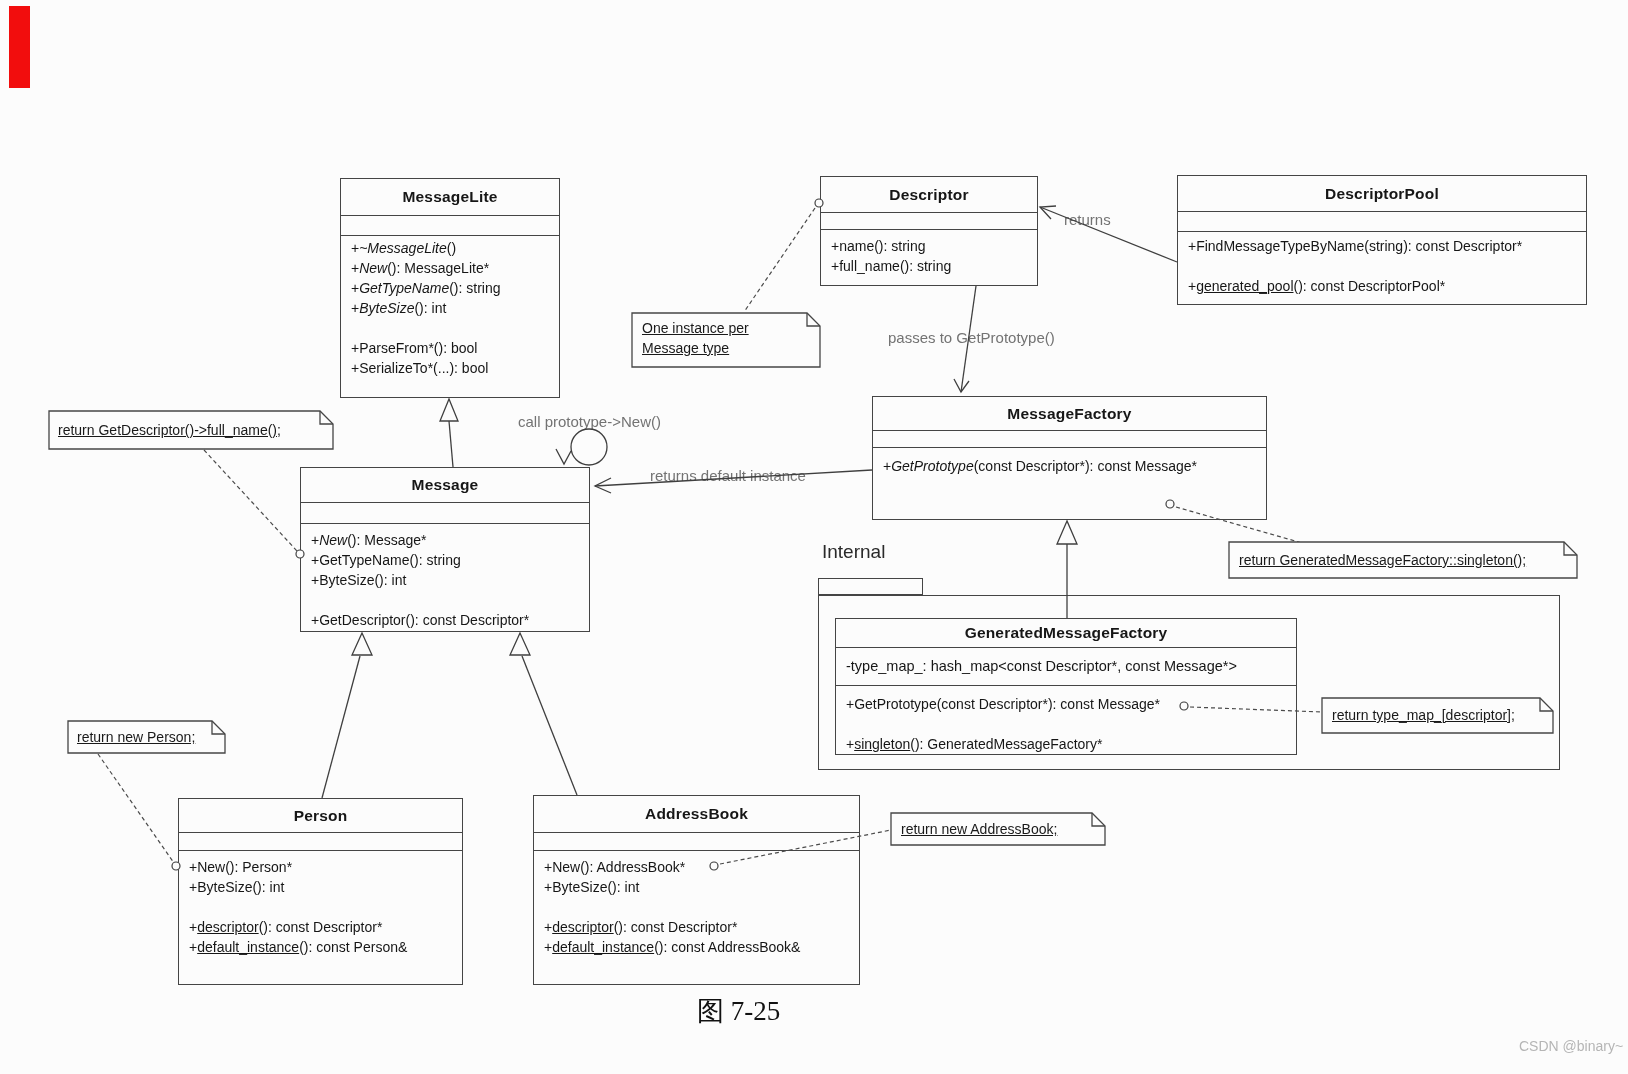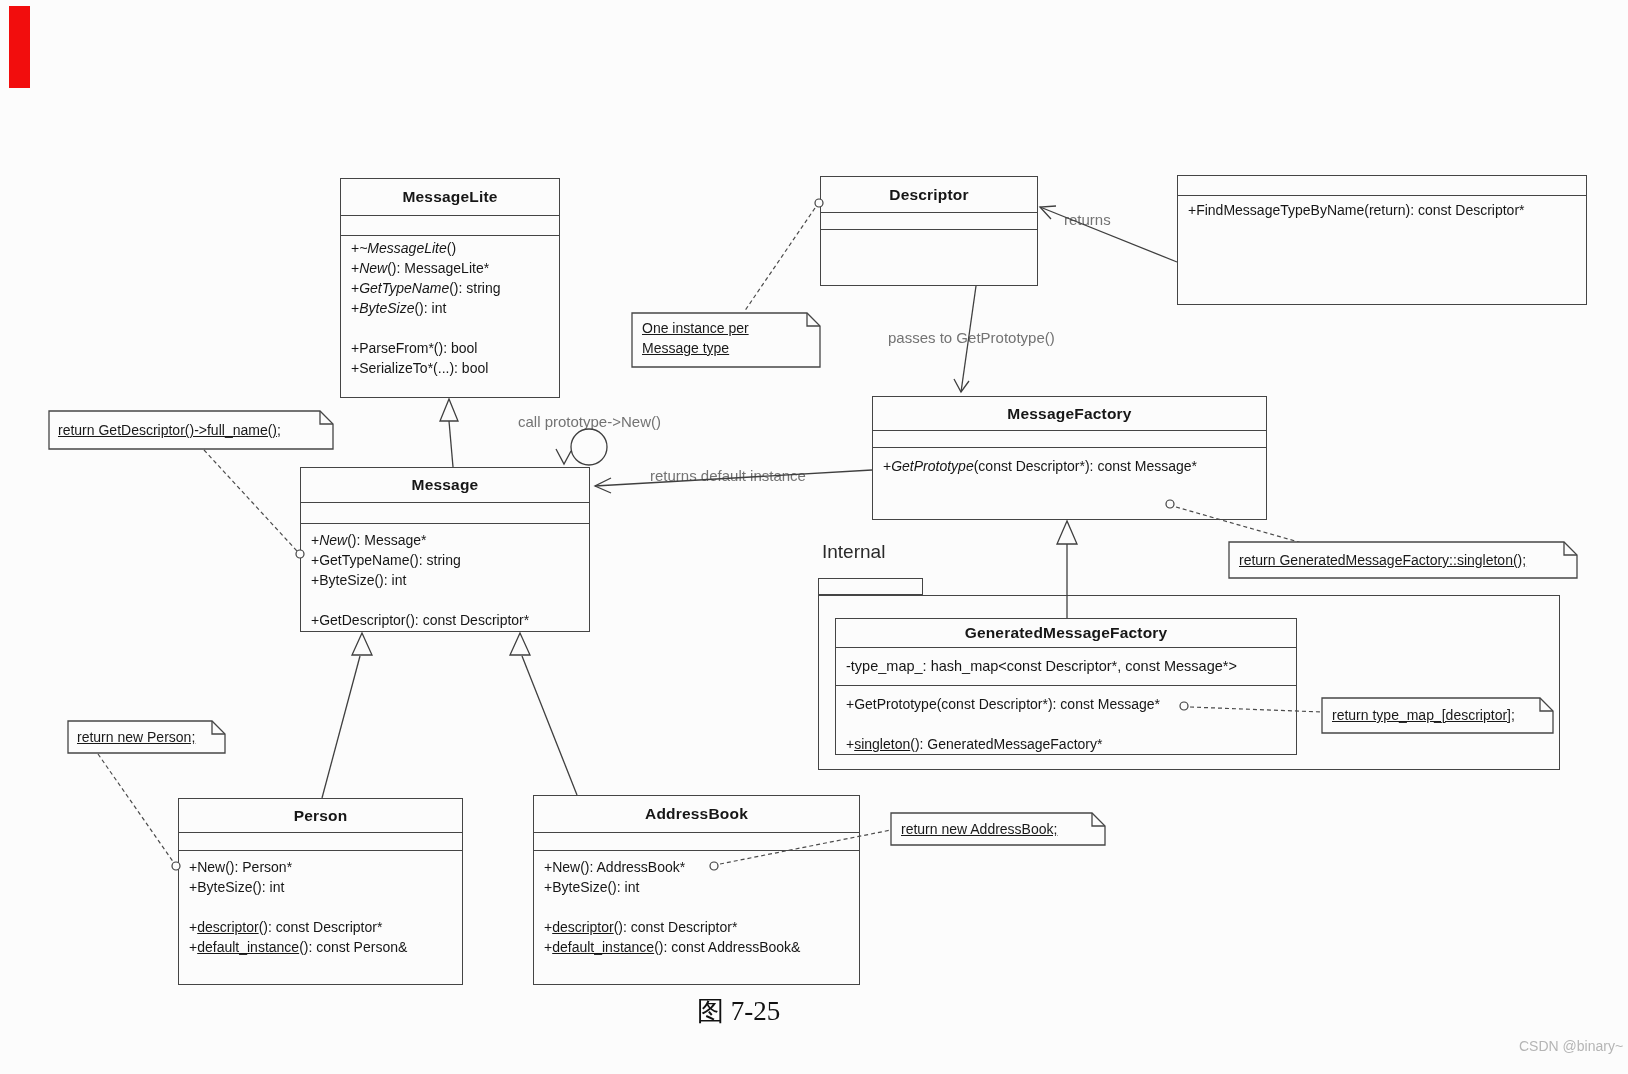--- a/index.html
+++ b/index.html
@@ -39,27 +39,33 @@
         <div class="mline"><span>+</span><span class="it">ByteSize</span><span>(): int</span></div>
         <div class="mline"></div>
         <div class="mline"><span>+ParseFrom*(): bool</span></div>
         <div class="mline"><span>+SerializeTo*(...): bool</span></div>
       </div>
   </div>
 
   <div class="ubox" style="left:820px;top:176px;width:218px;height:110px">
     <div class="utitle" style="height:36px">Descriptor</div>
     <div class="uattrs" style="height:17px"></div>
+    <div class="umethods" style="padding-top:6px">
+        <div class="mline"><span>+name(): string</span></div>
+        <div class="mline"><span>+full_name(): string</span></div>
+      </div>
   </div>
 
   <div class="ubox" style="left:1177px;top:175px;width:410px;height:130px">
+    <div class="utitle" style="height:36px">DescriptorPool</div>
     <div class="uattrs" style="height:20px"></div>
     <div class="umethods" style="padding-top:4px">
-        <div class="mline"><span>+FindMessageTypeByName(return): const Descriptor*</span></div>
-        <div class="mline"></div>
+        <div class="mline"><span>+FindMessageTypeByName(string): const Descriptor*</span></div>
+        <div class="mline"></div>
+        <div class="mline"><span>+</span><span class="un">generated_pool</span><span>(): const DescriptorPool*</span></div>
       </div>
   </div>
 
   <div class="ubox" style="left:872px;top:396px;width:395px;height:124px">
     <div class="utitle" style="height:34px">MessageFactory</div>
     <div class="uattrs" style="height:17px"></div>
     <div class="umethods" style="padding-top:8px">
         <div class="mline"><span>+</span><span class="it">GetPrototype</span><span>(const Descriptor*): const Message*</span></div>
         <div class="mline"></div>
       </div>

